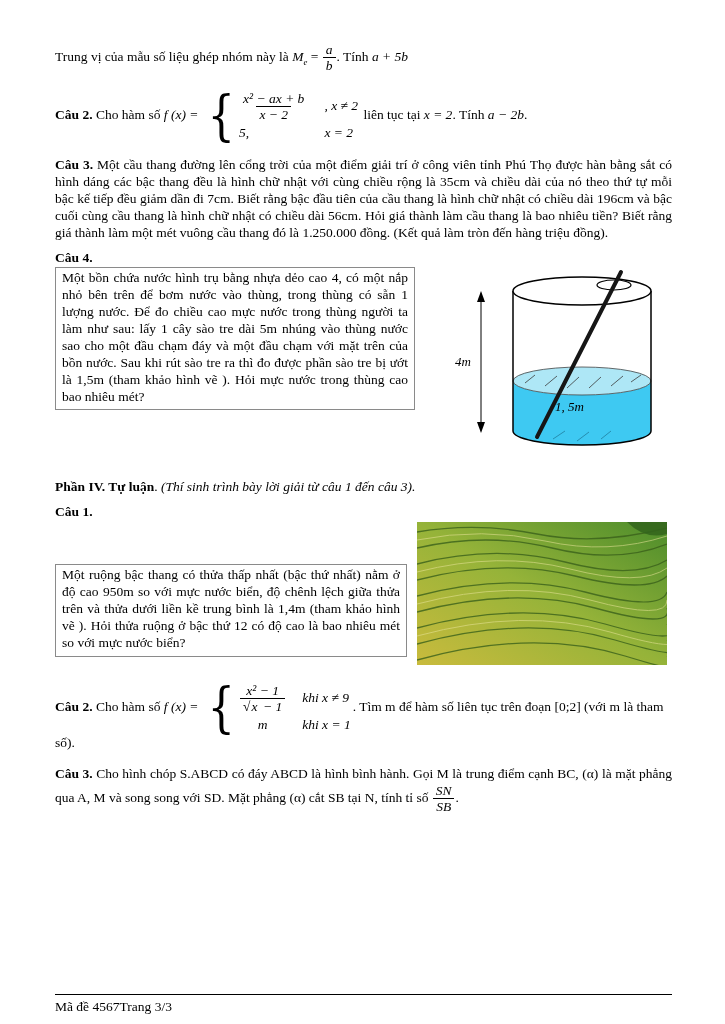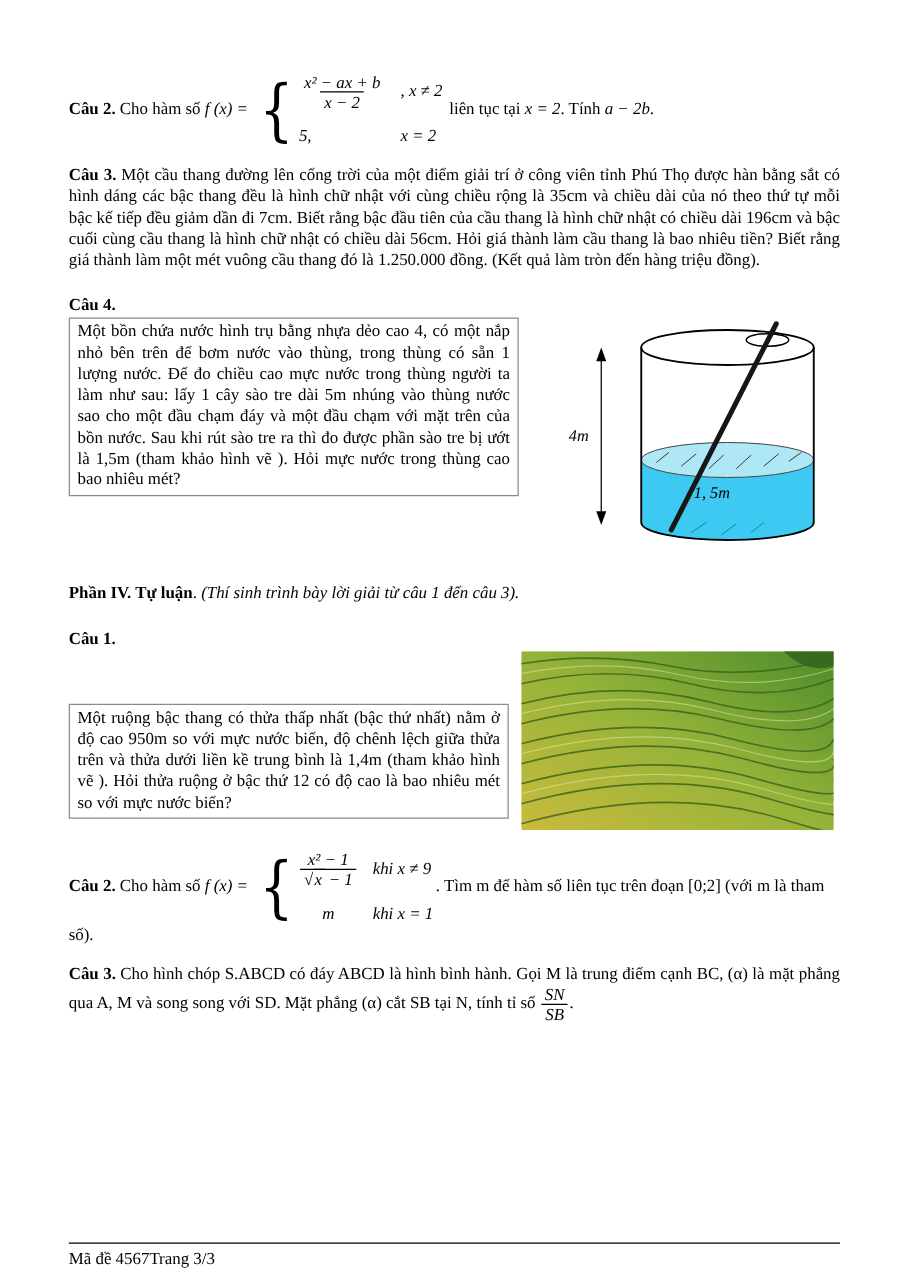--- a/index.html
+++ b/index.html
@@ -19,25 +19,25 @@
     vertical-align: middle; text-align: center; line-height: 1.12; padding: 0 1px;
   }
   .frac .fnum { padding: 0 3px; white-space: nowrap; }
   .frac .fden { border-top: 1px solid #000; padding: 0 3px; white-space: nowrap; }
   .sqrt-arg { border-top: 1px solid #000; padding: 0 2px 0 1px; }
   .piecewise { display: inline-flex; align-items: center; vertical-align: middle; margin: 0 2px; }
   .brace {
     display: inline-block; font-size: 54px; line-height: 1; font-weight: 400;
     transform: scaleX(0.8); margin-right: 1px; font-family: "DejaVu Serif", serif;
   }
-  .cases { display: inline-grid; grid-template-columns: auto auto; column-gap: 16px; row-gap: 3px; align-items: center; gap: 12px; }
+  .cases { display: inline-grid; grid-template-columns: auto auto; column-gap: 16px; row-gap: 3px; align-items: center; }
   .cases .cexpr { justify-self: start; }
   .cases.centered .cexpr { justify-self: center; }
   .para { text-align: justify; margin: 14px 0 0 0; }
-  .qlabel-line { margin: 20px 0 1px 0; }
+  .qlabel-line { margin: 8px 0 1px 0; }
   .figure-row { display: flex; align-items: flex-start; margin-top: 1px; }
   .textbox { border: 1px solid #8a8a8a; padding: 2px 6px 4px 6px; text-align: justify; }
   .box1 { width: 360px; }
   .box2 { width: 352px; margin-top: 42px; }
   .cyl { margin-left: 36px; margin-top: 2px; }
   .terrace { margin-left: 10px; }
   .heading { margin: 24px 0 0 0; }
   .tall-line { margin: 16px 0 0 0; }
   .het { text-align: center; margin: 10px 0 0 0; font-weight: bold; }
   .figlabel { font-family: "Liberation Serif", serif; font-style: italic; font-size: 13px; fill: #000; }
@@ -45,20 +45,30 @@
     position: absolute; left: 55px; right: 53px; bottom: 8px;
     border-top: 1px solid #000; display: flex; justify-content: flex-start;
     padding-top: 4px;
   }
 </style>
 </head>
 <body>
 
 <div class="page">
 
+  <div class="line">
+    <span>Trung vị của mẫu số liệu ghép nhóm này là</span>
+    <span class="mi"><span>M</span><sub>e</sub></span>
+    <span>=</span>
+    <span class="frac">
+        <span class="fnum mi">a</span>
+        <span class="fden mi">b</span>
+      </span><span>. Tính</span>
+    <span class="mi">a + 5b</span>
+  </div>
 
   <div class="line tall-line">
     <b>Câu 2.</b>
     <span>Cho hàm số</span>
     <span class="mi">f (x) =</span>
     <span class="piecewise">
         <span class="brace">{</span>
         <span class="cases">
           <span class="cexpr"><span class="frac">
               <span class="fnum mi">x² − ax + b</span>

